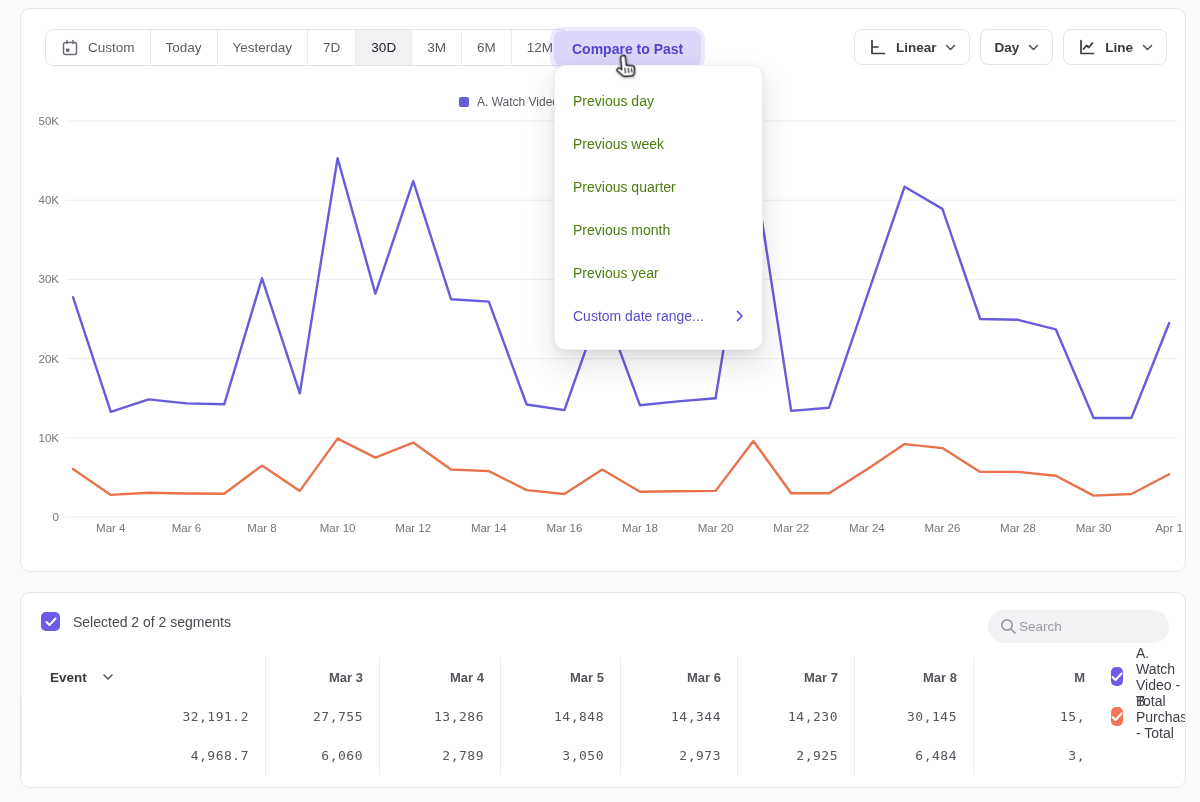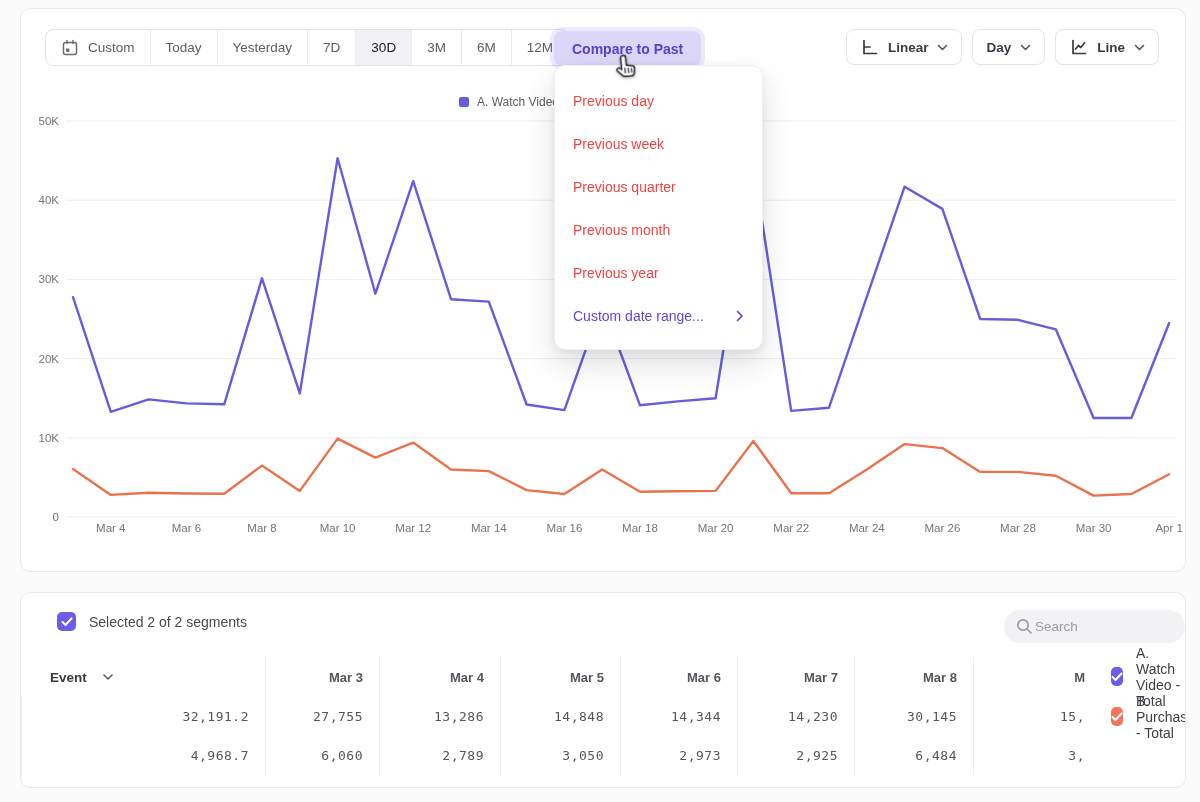--- a/index.html
+++ b/index.html
@@ -13,40 +13,40 @@
   
   .toolbar { position:absolute; left:0; top:0; width:100%; height:64px; }
   .range-group { position:absolute; left:24px; top:20px; display:inline-flex; align-items:stretch; height:37px; border:1px solid #e3e3e7; border-radius:8px; overflow:hidden; background:#fff; }
   .range-item { display:flex; align-items:center; padding:0 15px; font-size:13.5px; color:#5c5c64; cursor:pointer; border-left:1px solid #ebebee; white-space:nowrap; }
   .range-item:first-child { border-left:none; }
   .range-item.active { background:#f2f2f4; color:#202026; font-weight:400; }
   .cal-icon { margin-right:9px; display:inline-flex; }
 
   .compare-btn { position:absolute; left:533px; top:22px; height:35px; padding:0 18px; display:inline-flex; align-items:center; background:#dcd7f8; color:#5443cb; font-size:14px; font-weight:700; border:none; border-radius:8px; cursor:pointer; box-shadow:0 0 0 4px rgba(108,92,231,0.13); }
 
-  .right-controls { position:absolute; right:26px; top:20px; display:flex; gap:10px; }
+  .right-controls { position:absolute; right:18px; top:20px; display:flex; gap:10px; }
   .ctrl-btn { display:inline-flex; align-items:center; gap:9px; height:36px; padding:0 13px; background:#fff; border:1px solid #e4e4e8; border-radius:8px; font-size:13.5px; font-weight:700; color:#3a3a42; cursor:pointer; }
 
   
   .legend { position:absolute; left:438px; top:86px; display:flex; gap:24px; align-items:center; z-index:1; }
   .legend-item { display:flex; align-items:center; gap:8px; font-size:12px; color:#5c5c63; white-space:nowrap; }
   .legend-swatch { width:10px; height:10px; border-radius:2px; }
 
   
   .chart-svg { position:absolute; left:0; top:84px; width:1166px; height:470px; z-index:0; }
 
   
   .menu { position:absolute; left:533px; top:56px; width:209px; background:#fff; border:1px solid #f0f0f3; border-radius:11px; box-shadow:0 14px 30px rgba(25,25,40,0.14), 0 2px 6px rgba(25,25,40,0.06); padding:13px 0 12px 0; z-index:10; }
-  .menu-item { height:43px; display:flex; align-items:center; padding:0 18px; font-size:14px; color:#ef4444; cursor:pointer; }
+  .menu-item { height:43px; display:flex; align-items:center; padding:0 18px; font-size:14px; color:#4d7c0f; cursor:pointer; }
   .menu-item.custom { color:#5a4ad3; justify-content:space-between; }
 
   .cursor-icon { position:absolute; left:592px; top:44px; width:27px; height:27px; z-index:50; filter:drop-shadow(0 1px 1.5px rgba(0,0,0,0.35)); transform:rotate(-5deg); pointer-events:none; }
 
   
-  .seg-header { position:absolute; left:16px; top:0; width:100%; height:64px; }
+  .seg-header { position:absolute; left:0; top:0; width:100%; height:64px; }
   .seg-check-wrap { position:absolute; left:20px; top:19px; display:flex; align-items:center; }
   .checkbox { width:19px; height:19px; border-radius:5px; display:flex; align-items:center; justify-content:center; cursor:pointer; }
   .seg-label { margin-left:13px; font-size:14px; color:#4a4a52; }
   .search-box { position:absolute; right:16px; top:17px; width:181px; height:33px; background:#f2f2f4; border-radius:17px; display:flex; align-items:center; padding:0 12px; }
   .search-box input { border:none; outline:none; background:transparent; font-size:13.5px; color:#3c3c44; width:130px; margin-left:2px; font-family:"Liberation Sans", sans-serif; }
   .search-box input::placeholder { color:#9b9ba4; }
 
   .grid-table { position:absolute; left:0; top:64px; width:1166px; display:grid; grid-template-columns:244px 114px 121px 120px 117px 117px 119px 118px minmax(0,1fr); }
   .gcell { display:flex; align-items:center; height:39px; }
   .gcell.head { height:40px; font-weight:700; color:#3a3a41; font-size:13.5px; }

